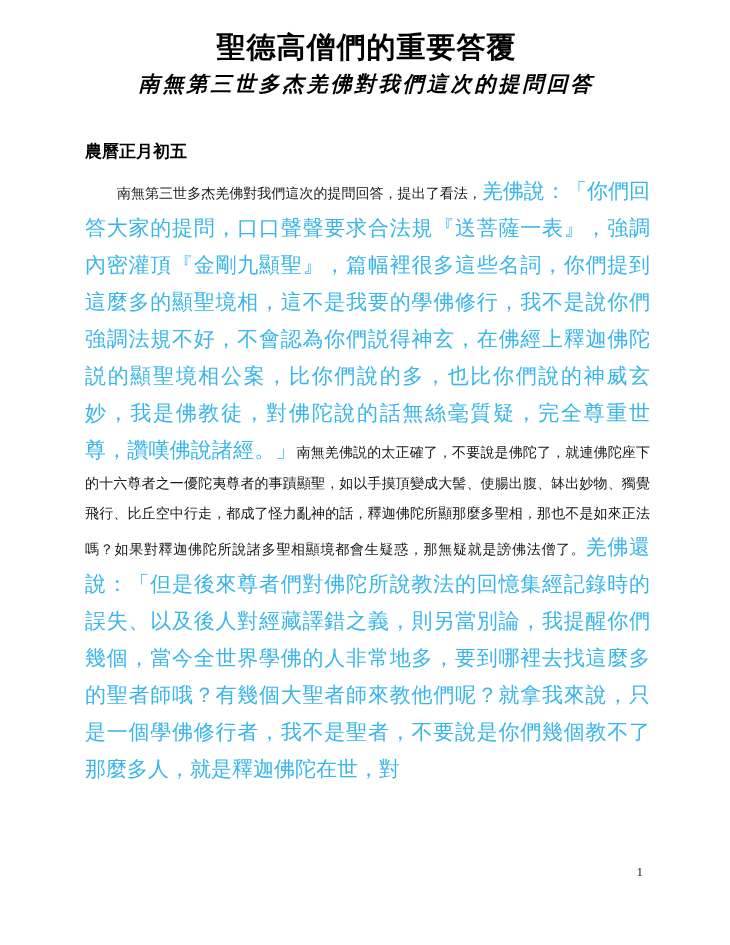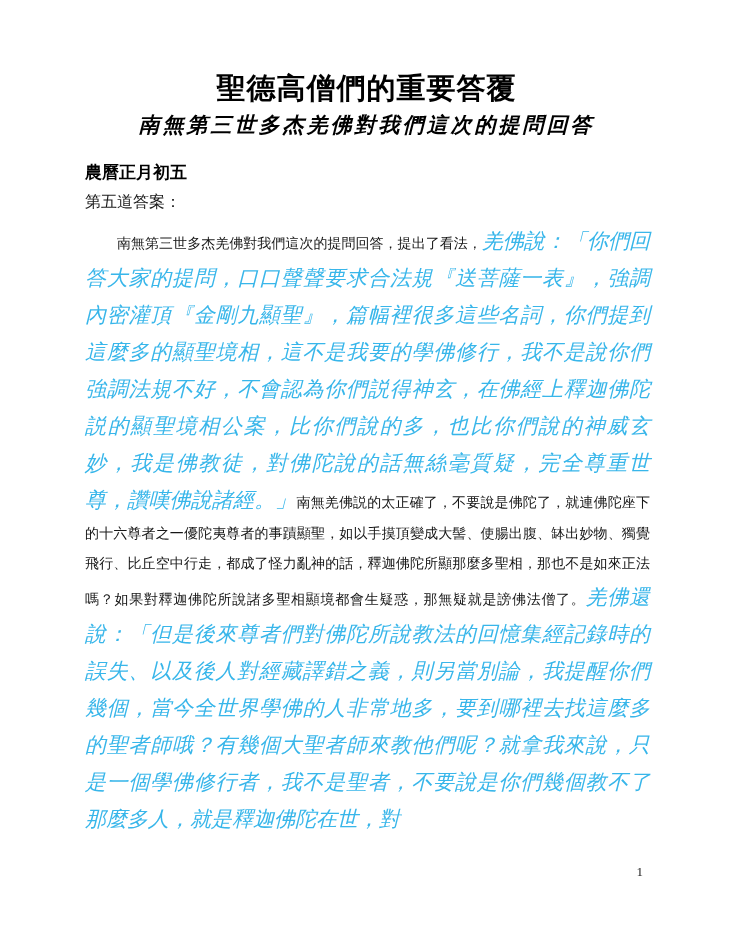--- a/index.html
+++ b/index.html
@@ -11,21 +11,21 @@
   html, body {
     width: 730px; height: 945px;
     background: var(--background);
     font-family: "Liberation Serif", "DejaVu Serif", serif;
     color: var(--body-text);
     overflow: hidden;
   }
   .page {
     position: relative;
     width: 730px; height: 945px;
-    padding: 70px 82px 0 85px;
+    padding: 29px 82px 0 85px;
     background: var(--background);
   }
   .doc-title {
     text-align: center;
     font-size: 29px;
     font-weight: 600;
     line-height: 36px;
     color: #000;
     letter-spacing: 1px;
   }
@@ -33,21 +33,21 @@
     text-align: center;
     font-size: 21px;
     font-weight: 700;
     font-style: italic;
     line-height: 30px;
     letter-spacing: 3px;
     color: #000;
     margin-top: 4px;
   }
   .date-heading {
-    margin-top: 22px;
+    margin-top: 42px;
     font-size: 17px;
     font-weight: 700;
     line-height: 22px;
     color: #000;
   }
   .answer-heading {
     margin-top: 7px;
     font-size: 16px;
     line-height: 22px;
     color: #1a1a1a;
@@ -61,21 +61,20 @@
   }
   .seg-black {
     font-size: 14px;
     line-height: 30px;
     color: #161616;
   }
   .seg-cyan {
     font-size: 21px;
     line-height: 37px;
     color: var(--accent-text);
-    font-style: italic;
   }
   .page-number {
     position: absolute;
     top: 864px;
     right: 87px;
     font-size: 13px;
     line-height: 16px;
     color: #222;
   }
 </style>
@@ -83,19 +82,18 @@
 <body>
 
 <div class="page">
 
   <h1 class="doc-title">聖德高僧們的重要答覆</h1>
 
   <h2 class="doc-subtitle">南無第三世多杰羌佛對我們這次的提問回答</h2>
 
   <div class="date-heading">農曆正月初五</div>
 
-  <div class="answer-heading">第五道答案：</div>
 
   <p class="body-paragraph"><span class="seg-black">南無第三世多杰羌佛對我們這次的提問回答，提出了看法，</span><span class="seg-cyan">羌佛說：「你們回答大家的提問，口口聲聲要求合法規『送菩薩一表』，強調內密灌頂『金剛九顯聖』，篇幅裡很多這些名詞，你們提到這麼多的顯聖境相，這不是我要的學佛修行，我不是說你們強調法規不好，不會認為你們説得神玄，在佛經上釋迦佛陀説的顯聖境相公案，比你們說的多，也比你們說的神威玄妙，我是佛教徒，對佛陀說的話無絲毫質疑，完全尊重世尊，讚嘆佛說諸經。」</span><span class="seg-black">南無羌佛説的太正確了，不要說是佛陀了，就連佛陀座下的十六尊者之一優陀夷尊者的事蹟顯聖，如以手摸頂變成大髻、使腸出腹、缽出妙物、獨覺飛行、比丘空中行走，都成了怪力亂神的話，釋迦佛陀所顯那麼多聖相，那也不是如來正法嗎？如果對釋迦佛陀所說諸多聖相顯境都會生疑惑，那無疑就是謗佛法僧了。</span><span class="seg-cyan">羌佛還說：「但是後來尊者們對佛陀所說教法的回憶集經記錄時的誤失、以及後人對經藏譯錯之義，則另當別論，我提醒你們幾個，當今全世界學佛的人非常地多，要到哪裡去找這麼多的聖者師哦？有幾個大聖者師來教他們呢？就拿我來說，只是一個學佛修行者，我不是聖者，不要說是你們幾個教不了那麼多人，就是釋迦佛陀在世，對</span></p>
 
   <div class="page-number">1</div>
 
 </div>
 
 </body></html>

